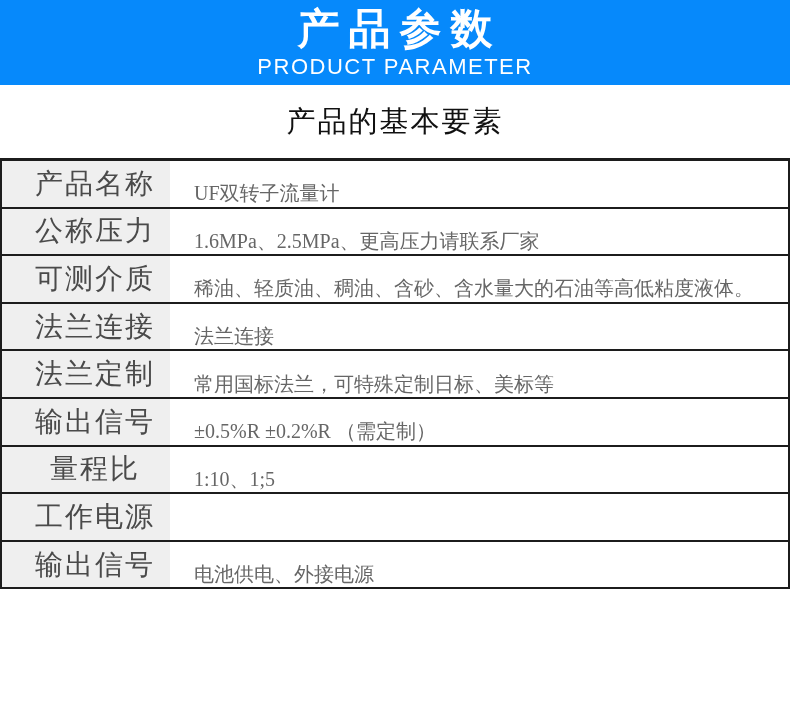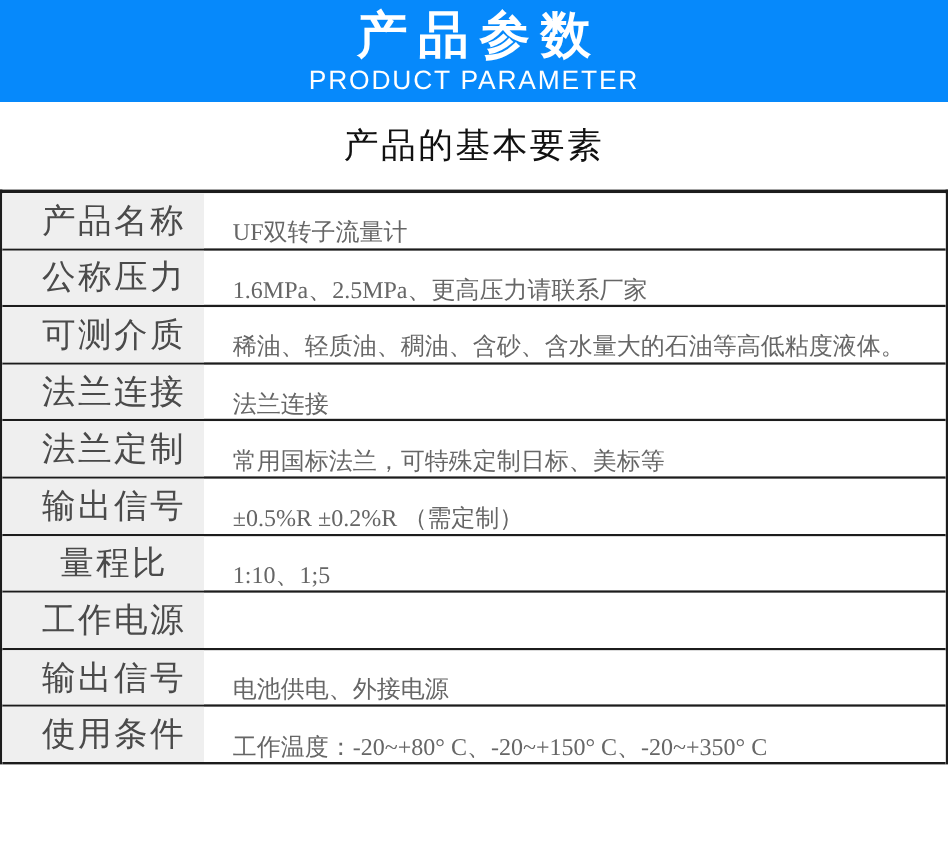--- a/index.html
+++ b/index.html
@@ -142,17 +142,13 @@
 
   <div class="row">
     <div class="row-label">工作电源</div>
   </div>
 
   <div class="row">
     <div class="row-label">输出信号</div>
     <div class="row-value">电池供电、外接电源</div>
   </div>
 
-  <div class="row">
-    <div class="row-label">使用条件</div>
-    <div class="row-value">工作温度：-20~+80° C、-20~+150° C、-20~+350° C</div>
-  </div>
 </div>
 
 </body></html>

